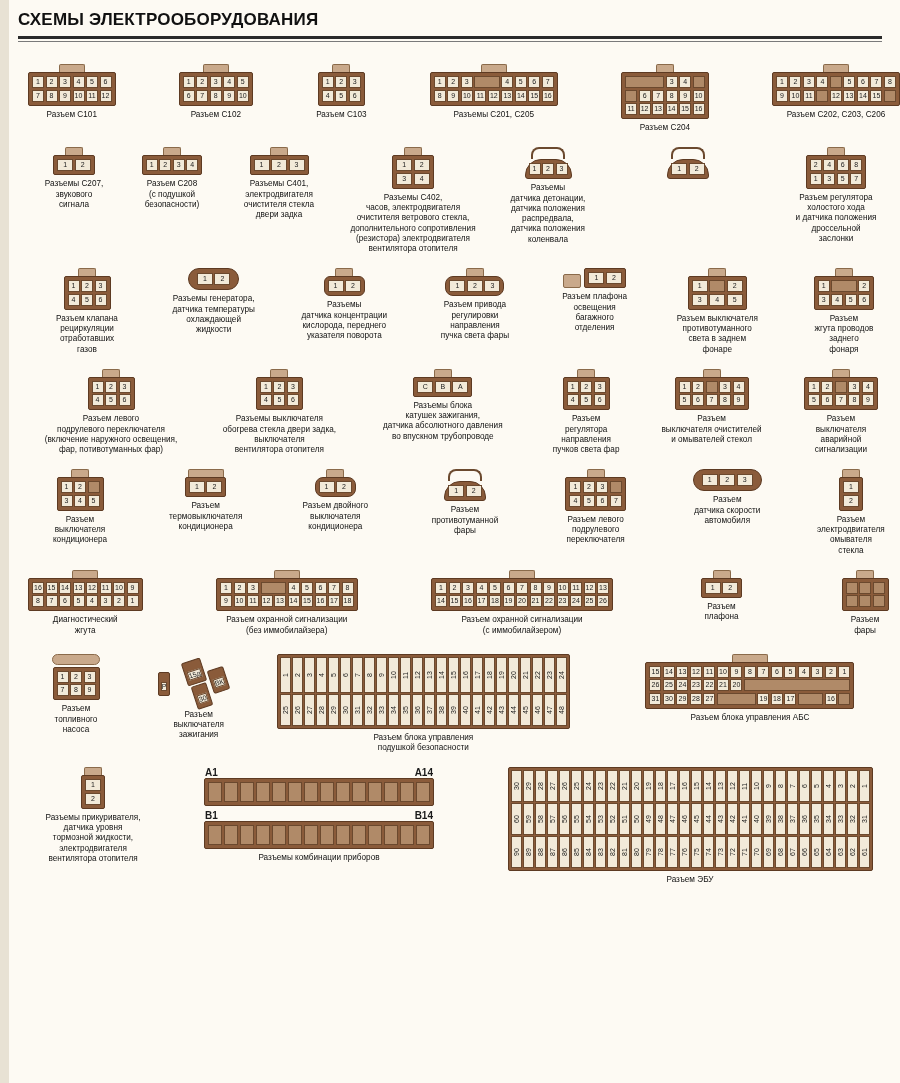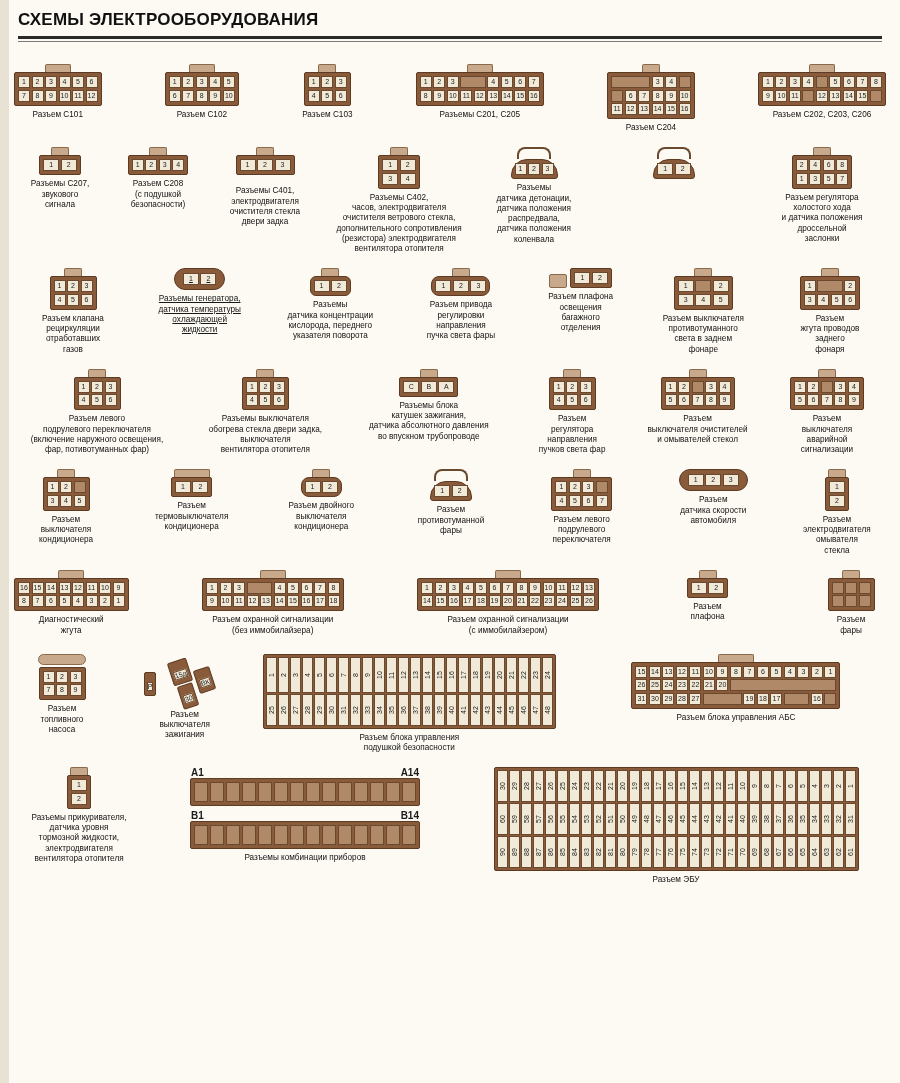--- a/index.html
+++ b/index.html
@@ -4,21 +4,21 @@
 <style>
   html,body{margin:0;padding:0;background:#fffdf8;}
   body{width:900px;height:1083px;font-family:"Liberation Sans",sans-serif;color:#1a1a1a;position:relative;overflow:hidden;}
   .page{position:relative;width:900px;height:1083px;background:#fdfaf3;}
   
   .header{padding:10px 18px 0 18px;}
   .header h1{font-size:17px;font-weight:bold;letter-spacing:.2px;margin:0 0 6px 0;color:#111;}
   .rule{height:3px;background:#2a2a2a;margin:0 18px;}
   .rule2{height:1px;background:#7a7a7a;margin:2px 18px 0 18px;}
   .sidebar-strip{position:absolute;left:0;top:0;width:9px;height:1083px;background:#e8e2d4;}
-  .content{position:relative;padding:8px 14px 0 14px;}
+  .content{position:relative;padding:8px 14px 0 28px;}
 
   
   .row{display:flex;align-items:flex-start;justify-content:space-between;width:872px;margin:0 auto;}
   .item{display:flex;flex-direction:column;align-items:center;}
   .cap{font-size:8.2px;line-height:1.25;text-align:center;color:#111;margin-top:4px;max-width:150px;}
   .gfx{display:flex;flex-direction:column;align-items:center;}
 
   
   .shell{background:#8a5b3a;border:1px solid #5d3a22;padding:3px;display:inline-block;border-radius:2px;}
   .shell.light{background:#c9a98b;border-color:#8a6a4a;}
@@ -228,21 +228,21 @@
                 <span class="pin">3</span>
                 <span class="pin">4</span>
           </div>
             </div>
           </div>
         <div class="cap" style="white-space:pre-line;">Разъем C208
 (с подушкой
 безопасности)</div>
       </div>
 
-      <div class="item" style="width:110px;gap:7px;">
+      <div class="item" style="width:110px;">
         <div class="gfx">
             <div class="tab sm"></div>
           <div class="shell">
               <div class="grid" style="grid-template-columns:repeat(3,1fr);">
             <span class="pin wide">1</span>
                 <span class="pin wide">2</span>
                 <span class="pin wide">3</span>
           </div>
             </div>
           </div>
@@ -342,21 +342,21 @@
                 <span class="pin">6</span>
           </div>
             </div>
           </div>
         <div class="cap" style="white-space:pre-line;">Разъем клапана
 рециркуляции
 отработавших
 газов</div>
       </div>
 
-      <div class="item" style="width:118px;text-decoration:underline;">
+      <div class="item" style="width:118px;">
         <div class="gfx">
             <div class="ovalshell">
               <div class="grid" style="grid-template-columns:repeat(2,1fr);">
             <span class="pin wide">1</span>
                 <span class="pin wide">2</span>
           </div>
             </div>
           </div>
         <div class="cap" style="white-space:pre-line;">Разъемы  генератора,
 датчика температуры

